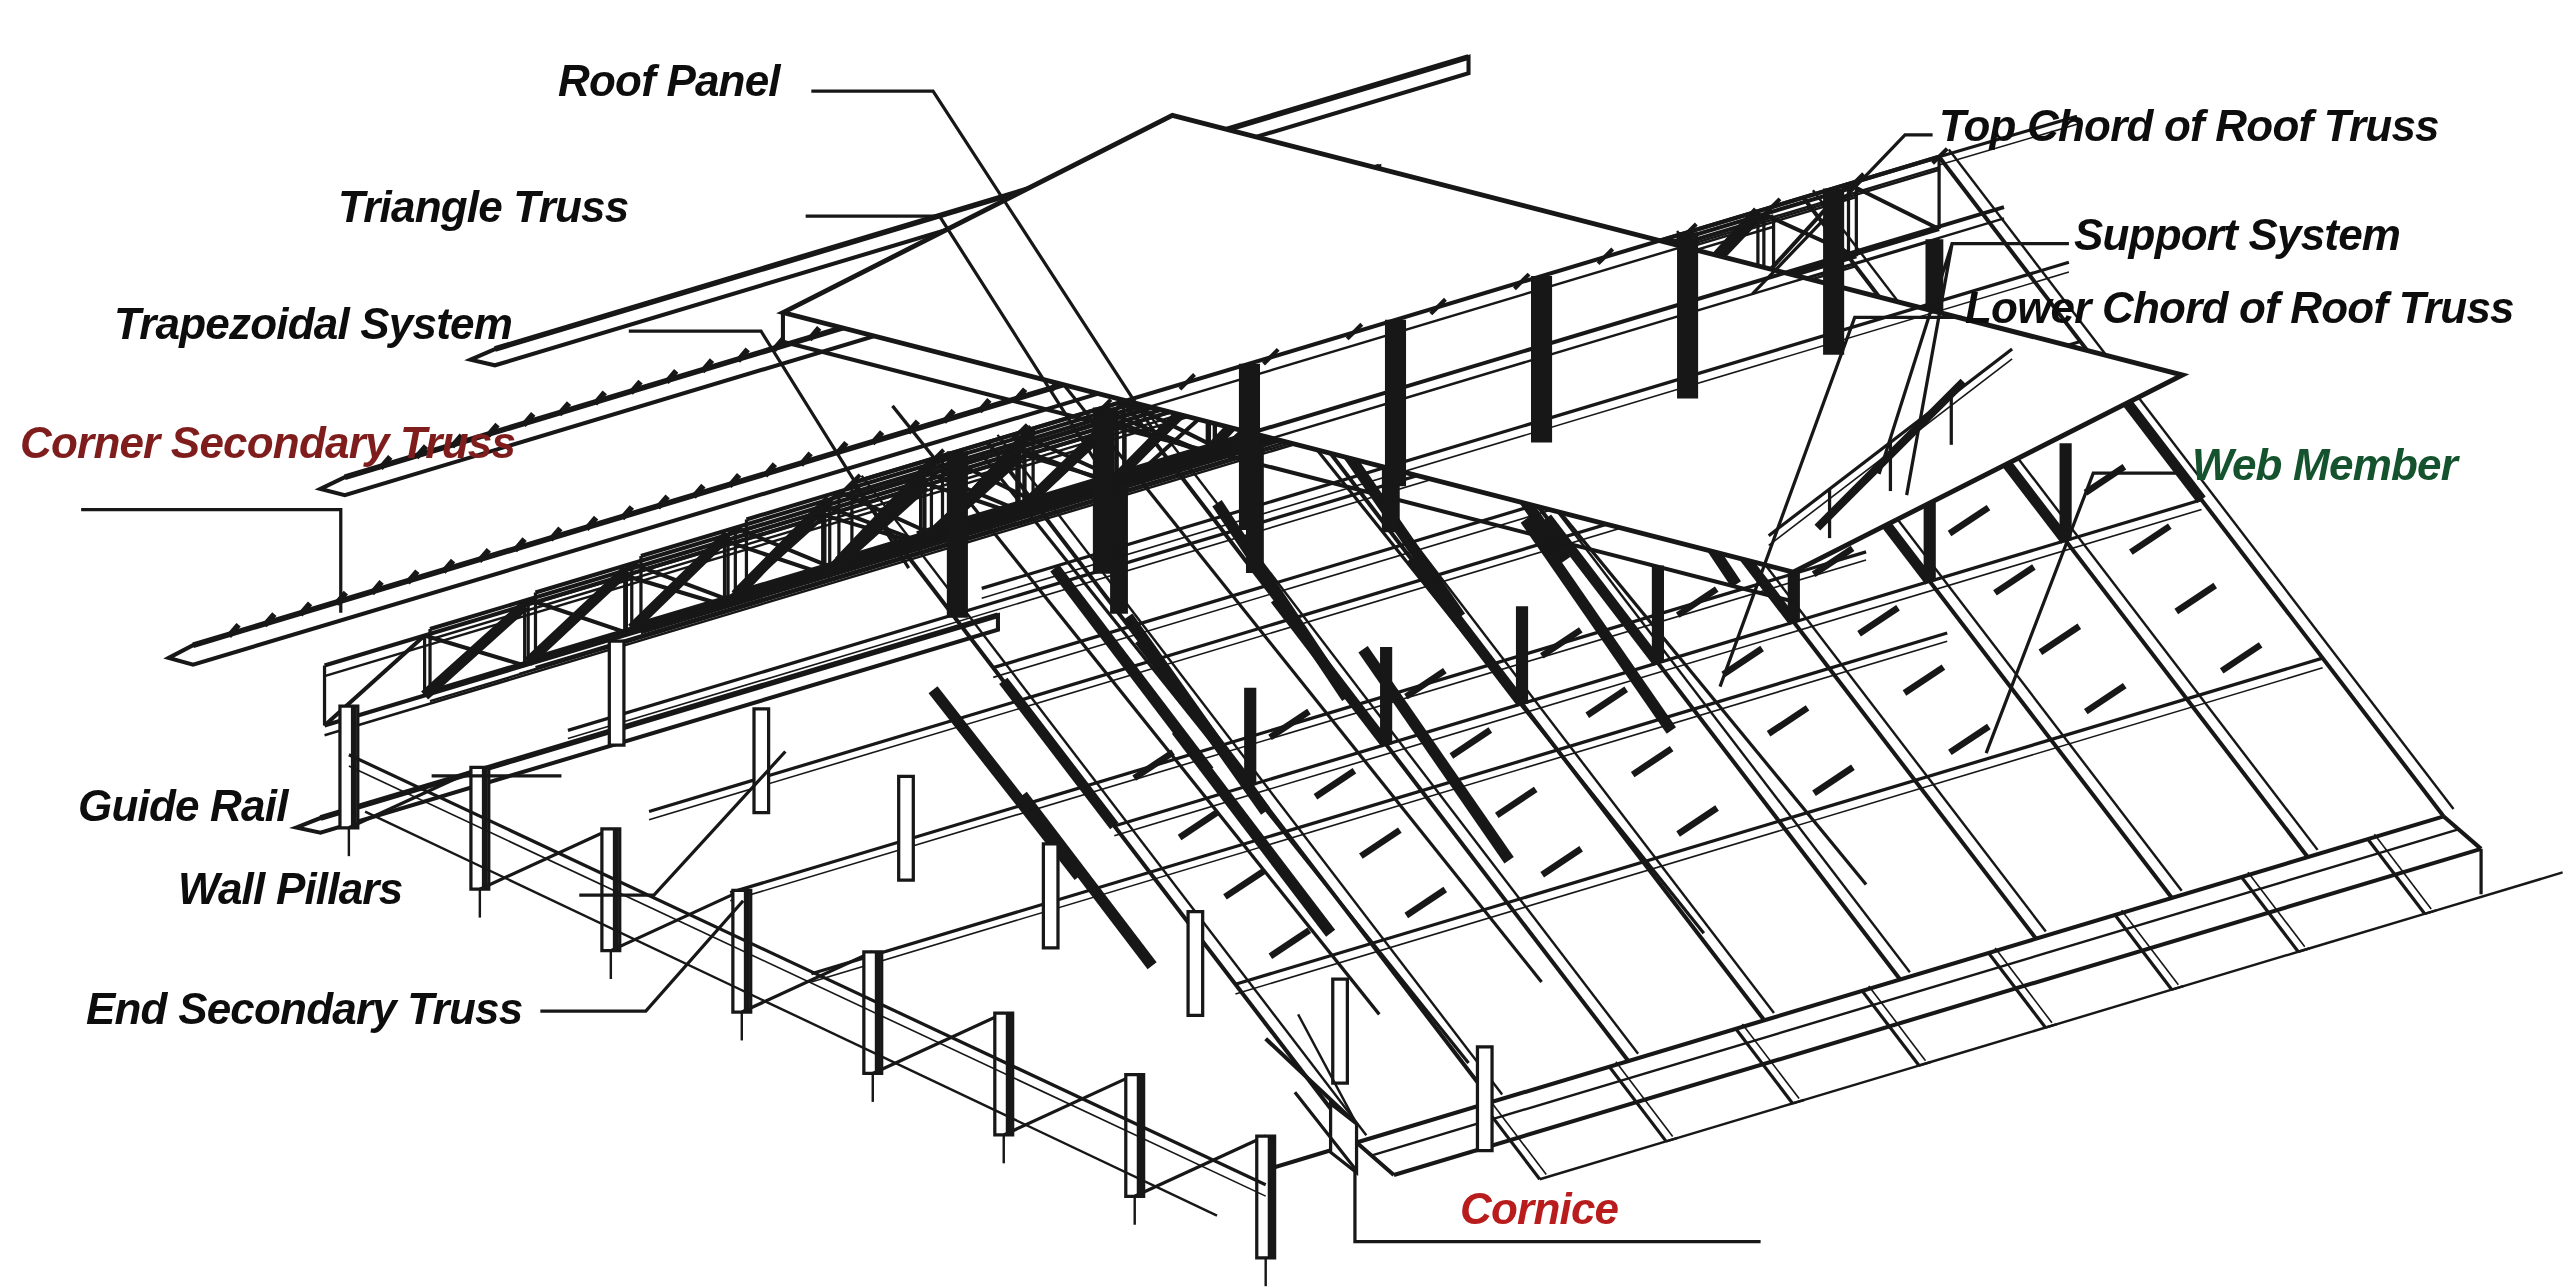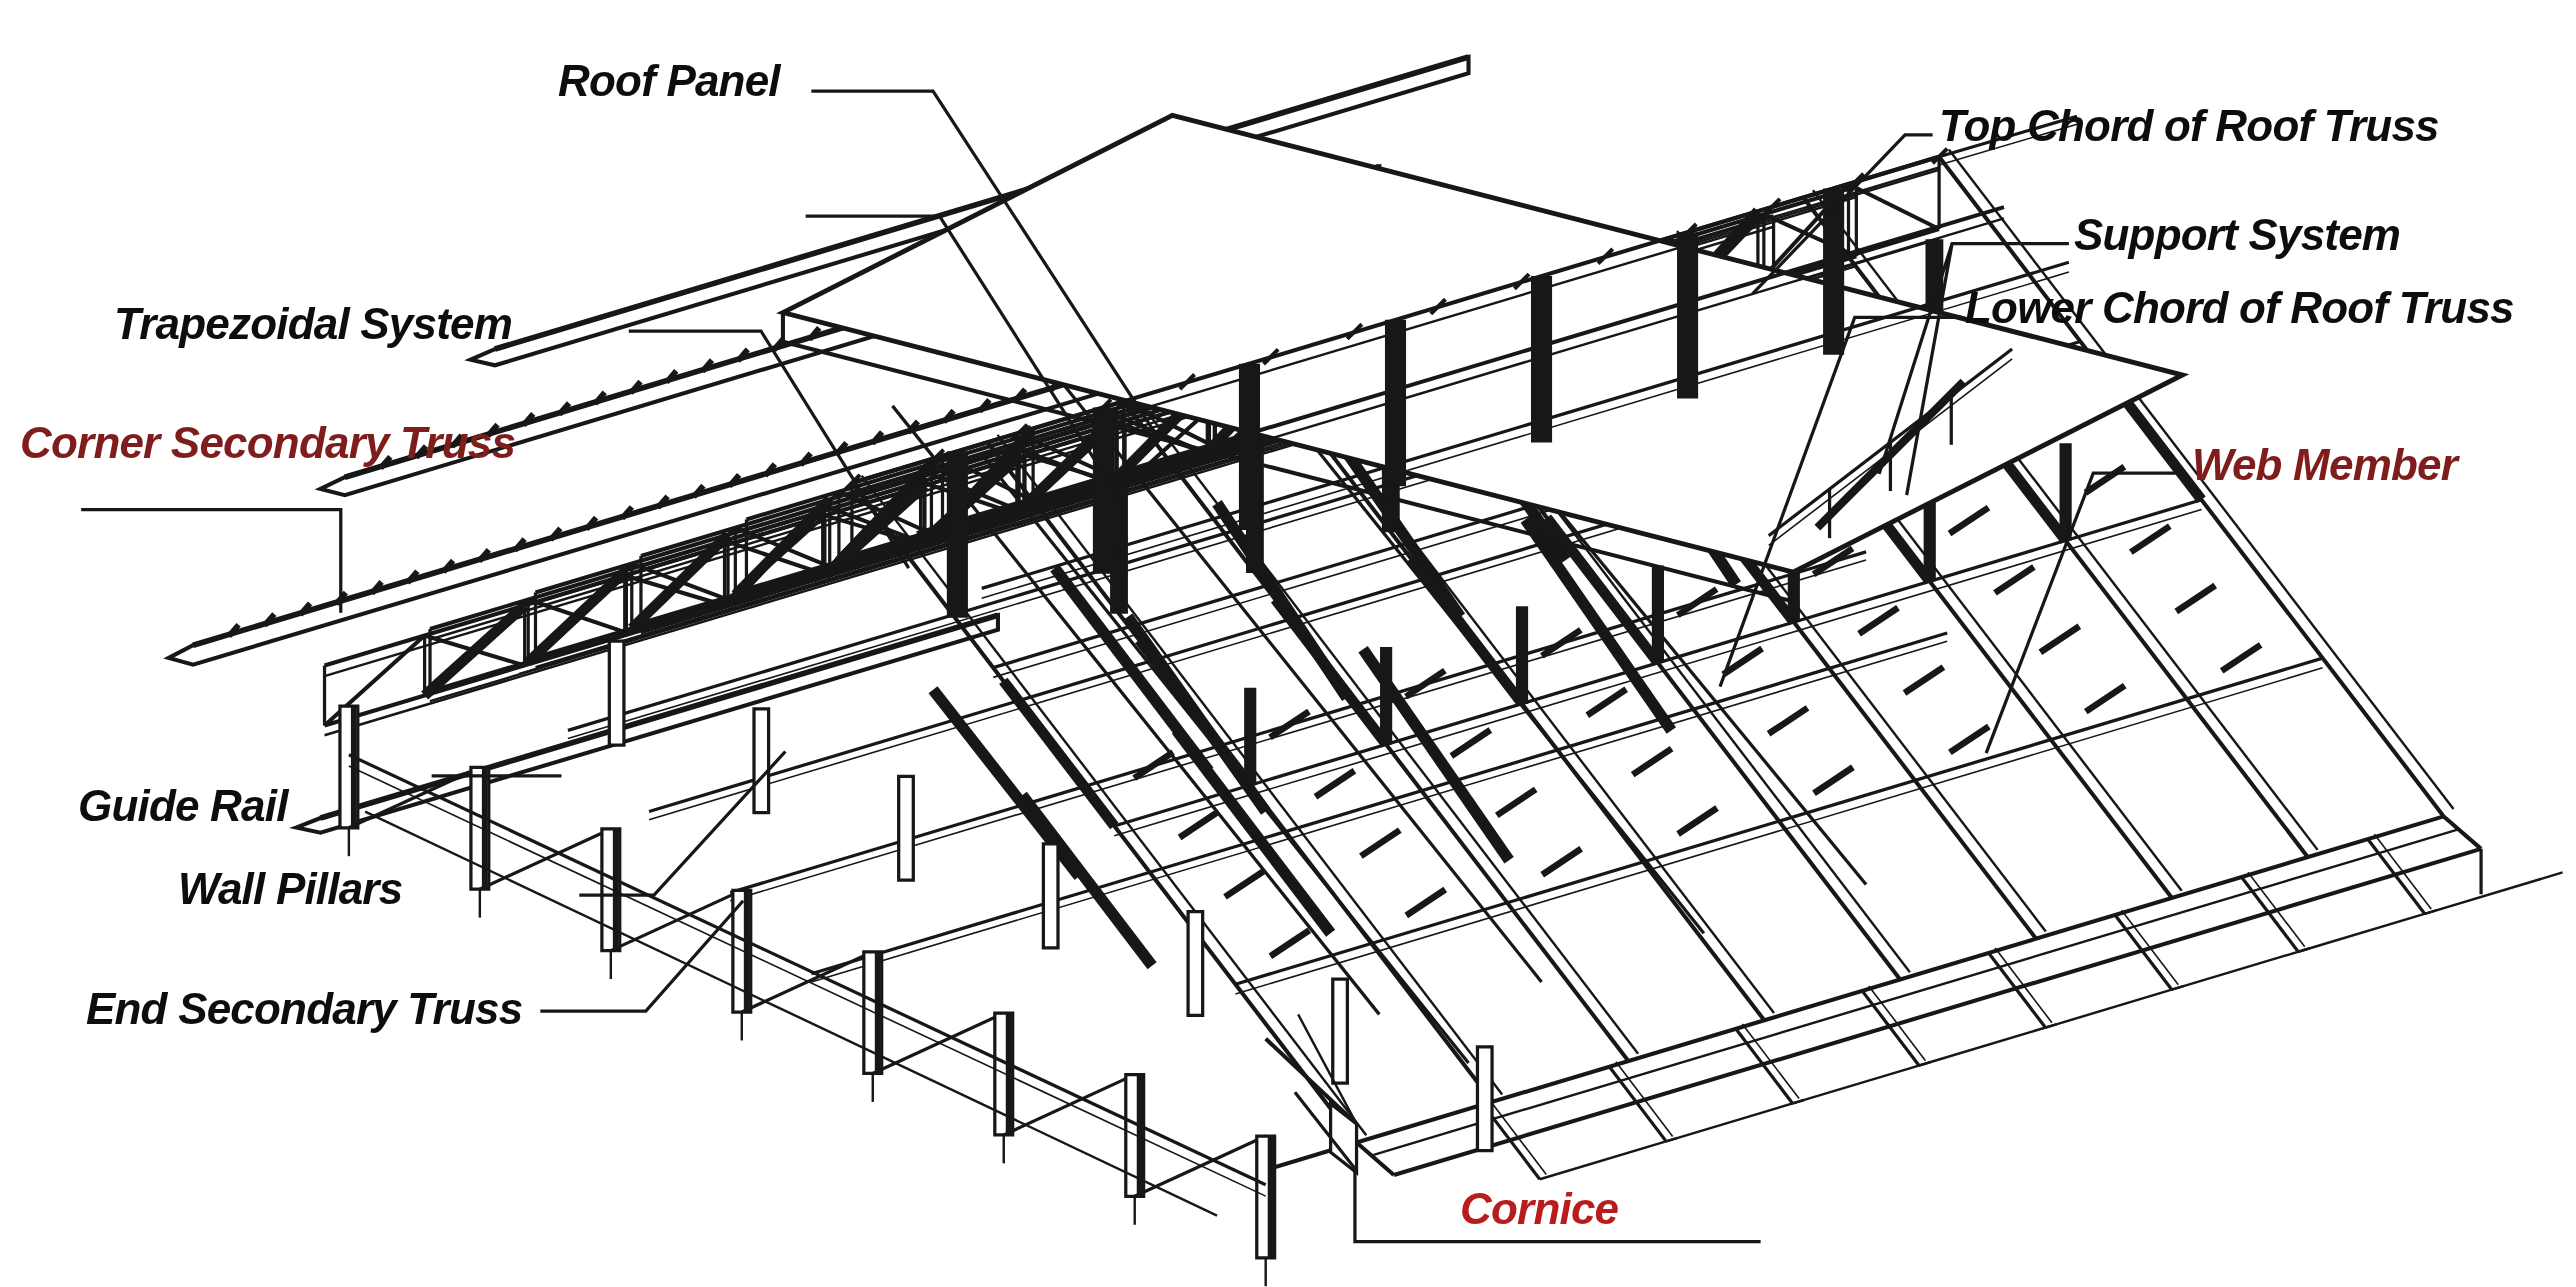--- a/index.html
+++ b/index.html
@@ -508,24 +508,25 @@
         <path d="M666 1246 H796 L916 1110" fill="none" stroke="#171717" stroke-width="4" stroke-linejoin="miter"></path>
         <path d="M2160 362 L2348 166 H2382" fill="none" stroke="#171717" stroke-width="4" stroke-linejoin="miter"></path>
         <path d="M2550 300 H2406 L2316 584 M2406 300 L2350 610" fill="none" stroke="#171717" stroke-width="4" stroke-linejoin="miter"></path>
         <path d="M2418 391 H2286 L2120 846" fill="none" stroke="#171717" stroke-width="4" stroke-linejoin="miter"></path>
         <path d="M2694 583 H2580 L2448 928" fill="none" stroke="#171717" stroke-width="4" stroke-linejoin="miter"></path>
         <path d="M1596 1346 L1670 1440 V1530 H2170" fill="none" stroke="#171717" stroke-width="4" stroke-linejoin="miter"></path>
       </g>
   </svg>
 
   <div class="lbl" style="left: 558px; top: 57px; color: rgb(13, 13, 13);">Roof Panel</div>
+  <div class="lbl" style="left: 338px; top: 183px; color: rgb(13, 13, 13);">Triangle Truss</div>
   <div class="lbl" style="left: 114px; top: 300px; color: rgb(13, 13, 13);">Trapezoidal System</div>
   <div class="lbl" style="left: 20px; top: 419px; color: #7f1d1d;">Corner Secondary Truss</div>
   <div class="lbl" style="left: 78px; top: 746px; color: rgb(13, 13, 13); margin-top: 36px;">Guide Rail</div>
   <div class="lbl" style="left: 178px; top: 865px; color: rgb(13, 13, 13);">Wall Pillars</div>
   <div class="lbl" style="left: 86px; top: 985px; color: rgb(13, 13, 13);">End Secondary Truss</div>
   <div class="lbl" style="left: 1939px; top: 102px; color: rgb(13, 13, 13);">Top Chord of Roof Truss</div>
   <div class="lbl" style="left: 1965px; top: 284px; color: rgb(13, 13, 13);">Lower Chord of Roof Truss</div>
   <div class="lbl" style="left: 2074px; top: 211px; color: rgb(13, 13, 13);">Support System</div>
-  <div class="lbl" style="left: 2192px; top: 441px; color: #7f1d1d;">Web Member</div>
+  <div class="lbl" style="left: 2192px; top: 441px; color: #14532d;">Web Member</div>
   <div class="lbl" style="left: 1460px; top: 1185px; color: #b91c1c;">Cornice</div>
 </div>
 
 
 </body></html>

